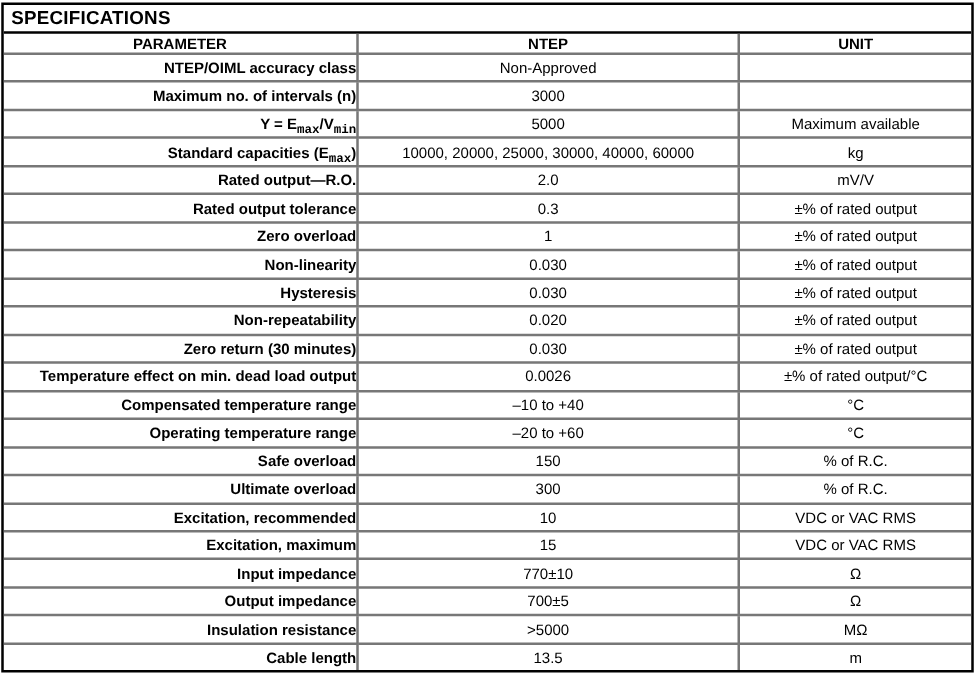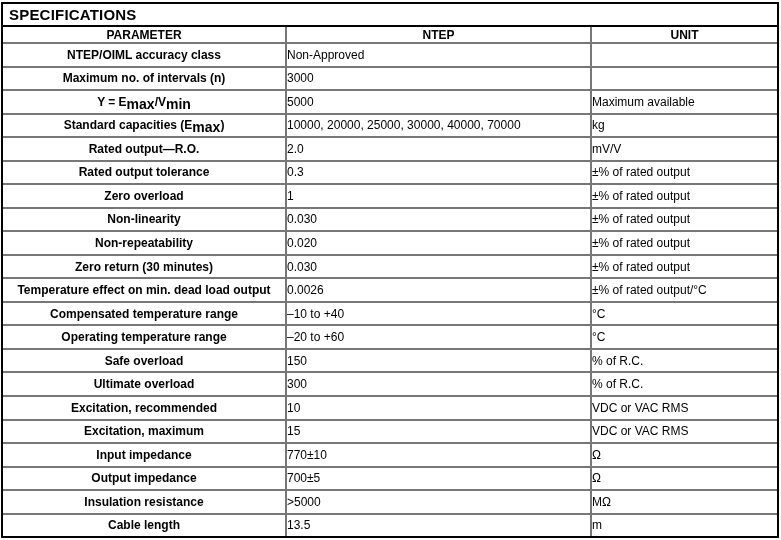--- a/index.html
+++ b/index.html
@@ -54,29 +54,30 @@
     white-space: nowrap;
     vertical-align: middle;
   }
   table.spec th {
     height: 15px;
     font-weight: bold;
     text-align: center;
   }
   td.param {
     font-weight: bold;
+    text-align: right;
+    padding-left: 6px;
+  }
+  td.val, td.unit {
     text-align: center;
-    padding-left: 6px;
-  }
-  td.val, td.unit {
-    text-align: left;
   }
   sub {
-    font-size: 14px;
+    font-size: 10px;
     line-height: 0;
+    font-family: Liberation Mono, monospace;
   }
 </style>
 </head>
 <body>
 
 <div class="page">
   <div class="spec-box">
     <div class="title-bar">SPECIFICATIONS</div>
     <table class="spec">
       <colgroup>
@@ -102,40 +103,45 @@
             <td class="val">3000</td>
             <td class="unit"></td>
           </tr>
           <tr>
             <td class="param"><span>Y = E</span><sub>max</sub><span>/V</span><sub>min</sub></td>
             <td class="val">5000</td>
             <td class="unit">Maximum available</td>
           </tr>
           <tr>
             <td class="param"><span>Standard capacities (E</span><sub>max</sub><span>)</span></td>
-            <td class="val">10000, 20000, 25000, 30000, 40000, 70000</td>
+            <td class="val">10000, 20000, 25000, 30000, 40000, 60000</td>
             <td class="unit">kg</td>
           </tr>
           <tr>
             <td class="param"><span>Rated output—R.O.</span></td>
             <td class="val">2.0</td>
             <td class="unit">mV/V</td>
           </tr>
           <tr>
             <td class="param"><span>Rated output tolerance</span></td>
             <td class="val">0.3</td>
             <td class="unit">±% of rated output</td>
           </tr>
           <tr>
             <td class="param"><span>Zero overload</span></td>
             <td class="val">1</td>
             <td class="unit">±% of rated output</td>
           </tr>
           <tr>
             <td class="param"><span>Non-linearity</span></td>
+            <td class="val">0.030</td>
+            <td class="unit">±% of rated output</td>
+          </tr>
+          <tr>
+            <td class="param"><span>Hysteresis</span></td>
             <td class="val">0.030</td>
             <td class="unit">±% of rated output</td>
           </tr>
           <tr>
             <td class="param"><span>Non-repeatability</span></td>
             <td class="val">0.020</td>
             <td class="unit">±% of rated output</td>
           </tr>
           <tr>
             <td class="param"><span>Zero return (30 minutes)</span></td>

